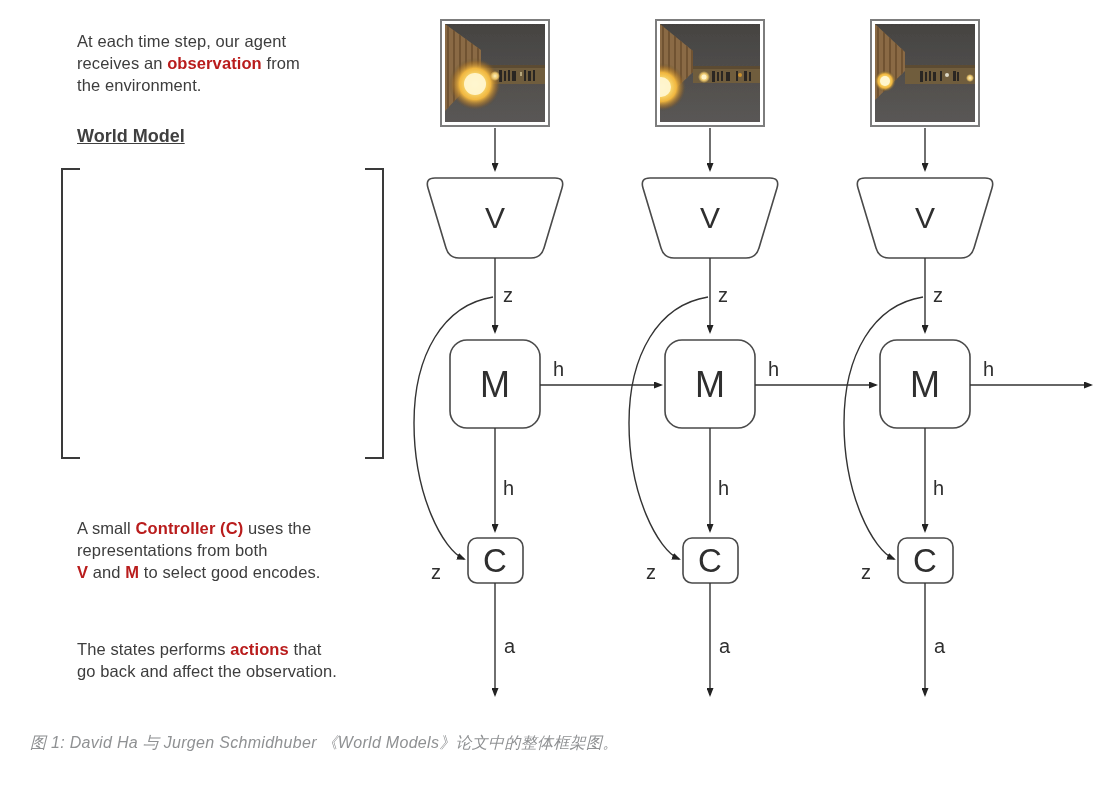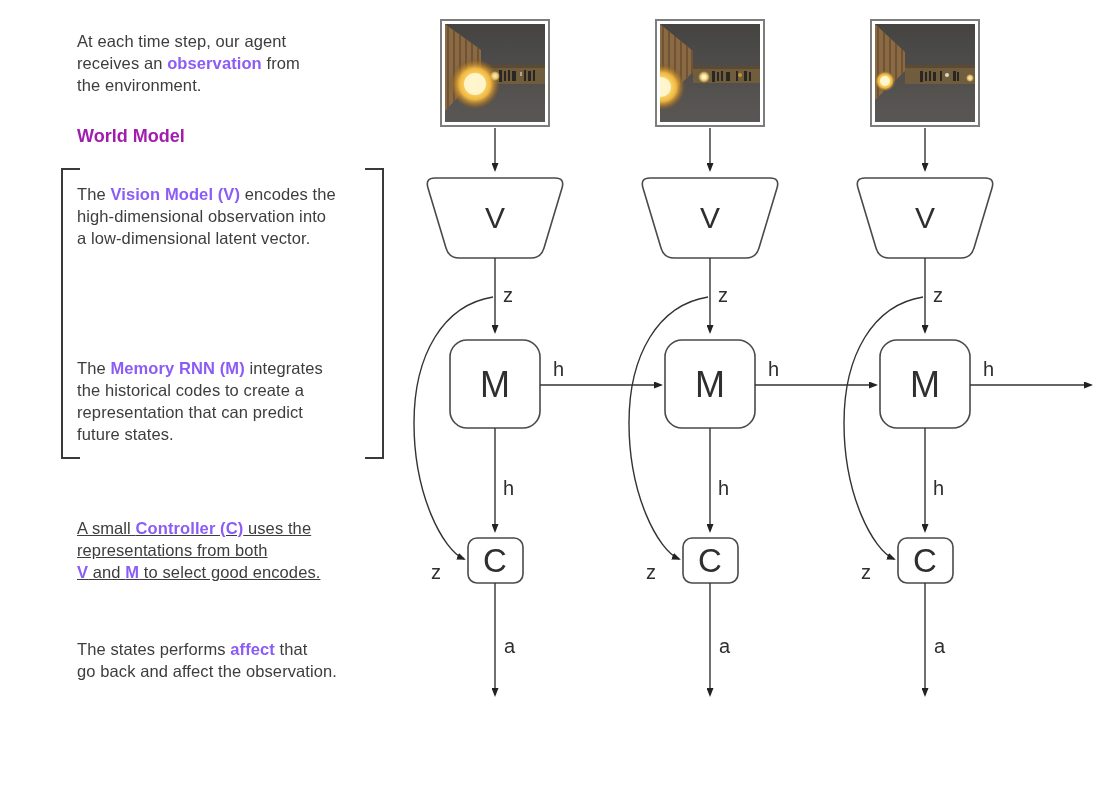--- a/index.html
+++ b/index.html
@@ -1,21 +1,21 @@
 <!DOCTYPE html>
 <html><head>
 <meta charset="utf-8">
 <style>
   html,body{margin:0;padding:0;background:#ffffff;}
   .stage{position:relative;width:1110px;height:792px;background:#ffffff;overflow:hidden;
          font-family:"Liberation Sans",sans-serif;}
   .para{position:absolute;margin:0;font-size:16.5px;line-height:22px;color:#3d3d3d;
         white-space:pre-line;width:345px;letter-spacing:0.1px;}
-  .para b{font-weight:700;color:#8b5cf6;}
-  .heading{position:absolute;margin:0;font-size:18px;font-weight:700;color:#a21caf;}
+  .para b{font-weight:700;color:#b91c1c;}
+  .heading{position:absolute;margin:0;font-size:18px;font-weight:700;color:#404040;text-decoration:underline;}
   .caption{position:absolute;left:30px;top:733px;margin:0;font-size:16px;font-style:italic;
            color:#8f9193;letter-spacing:0.3px;}
   .bracket-svg{position:absolute;left:50px;top:160px;}
   .diagram-svg{position:absolute;left:390px;top:0px;}
   .obs-frame{position:absolute;top:19px;width:100px;height:98px;background:#ffffff;
              border:2px solid #7d7d7d;padding:3px;}
   .obs-frame svg{display:block;}
   .frame-1{left:440px;}
   .frame-2{left:655px;}
   .frame-3{left:870px;}
@@ -36,34 +36,27 @@
 receives an </span><b>observation</b><span> from
 the environment.</span></p>
 
   <h3 class="heading" style="left:77px;top:126px;">World Model</h3>
 
   <svg class="bracket-svg" width="345" height="310" viewBox="0 0 345 310">
     <path d="M30 9 L12 9 L12 298 L30 298" fill="none" stroke="#3a3a3a" stroke-width="2"></path>
     <path d="M315 9 L333 9 L333 298 L315 298" fill="none" stroke="#3a3a3a" stroke-width="2"></path>
   </svg>
 
-  <p class="para" style="left:77px;top:183px;"><span>The </span><b>Vision Model (V)</b><span> encodes the
-high-dimensional observation into
-a low-dimensional latent vector.</span></p>
-
-  <p class="para" style="left:77px;top:357px;"><span>The </span><b>Memory RNN (M)</b><span> integrates
-the historical codes to create a
-representation that can predict
-future states.</span></p>
-
-  <p class="para" style="left:77px;top:517px;text-decoration:underline;"><span>A small </span><b>Controller (C)</b><span> uses the
+
+
+  <p class="para" style="left:77px;top:517px;"><span>A small </span><b>Controller (C)</b><span> uses the
 representations from both
 </span><b>V</b><span> and </span><b>M</b><span> to select good encodes.</span></p>
 
-  <p class="para" style="left:77px;top:638px;"><span>The states performs </span><b>affect</b><span> that
+  <p class="para" style="left:77px;top:638px;"><span>The states performs </span><b>actions</b><span> that
 go back and affect the observation.</span></p>
 
   <div class="obs-frame frame-1">
     <svg width="100" height="98" viewBox="0 0 100 98">
       <defs>
         <linearGradient id="bgA" x1="0" y1="0" x2="0" y2="1">
           <stop offset="0" stop-color="#454341"></stop>
             <stop offset="0.45" stop-color="#4f4d4b"></stop>
             <stop offset="1" stop-color="#5a5755"></stop>
         </linearGradient>
@@ -290,14 +283,15 @@
       <text class="flow-lbl" x="983" y="376">h</text>
       <line class="wire" x1="925" y1="428" x2="925" y2="531" marker-end="url(#ah)"></line>
       <text class="flow-lbl" x="933" y="495">h</text>
       <rect class="node" x="898" y="538" width="55" height="45" rx="9"></rect>
       <text class="node-lbl-c" x="925" y="572" text-anchor="middle">C</text>
       <line class="wire" x1="925" y1="583" x2="925" y2="695" marker-end="url(#ah)"></line>
       <text class="flow-lbl" x="934" y="653">a</text>
     </g>
   </svg>
 
+  <p class="caption">图 1: David Ha 与 Jurgen Schmidhuber 《World Models》论文中的整体框架图。</p>
 
 </div>
 
 </body></html>

